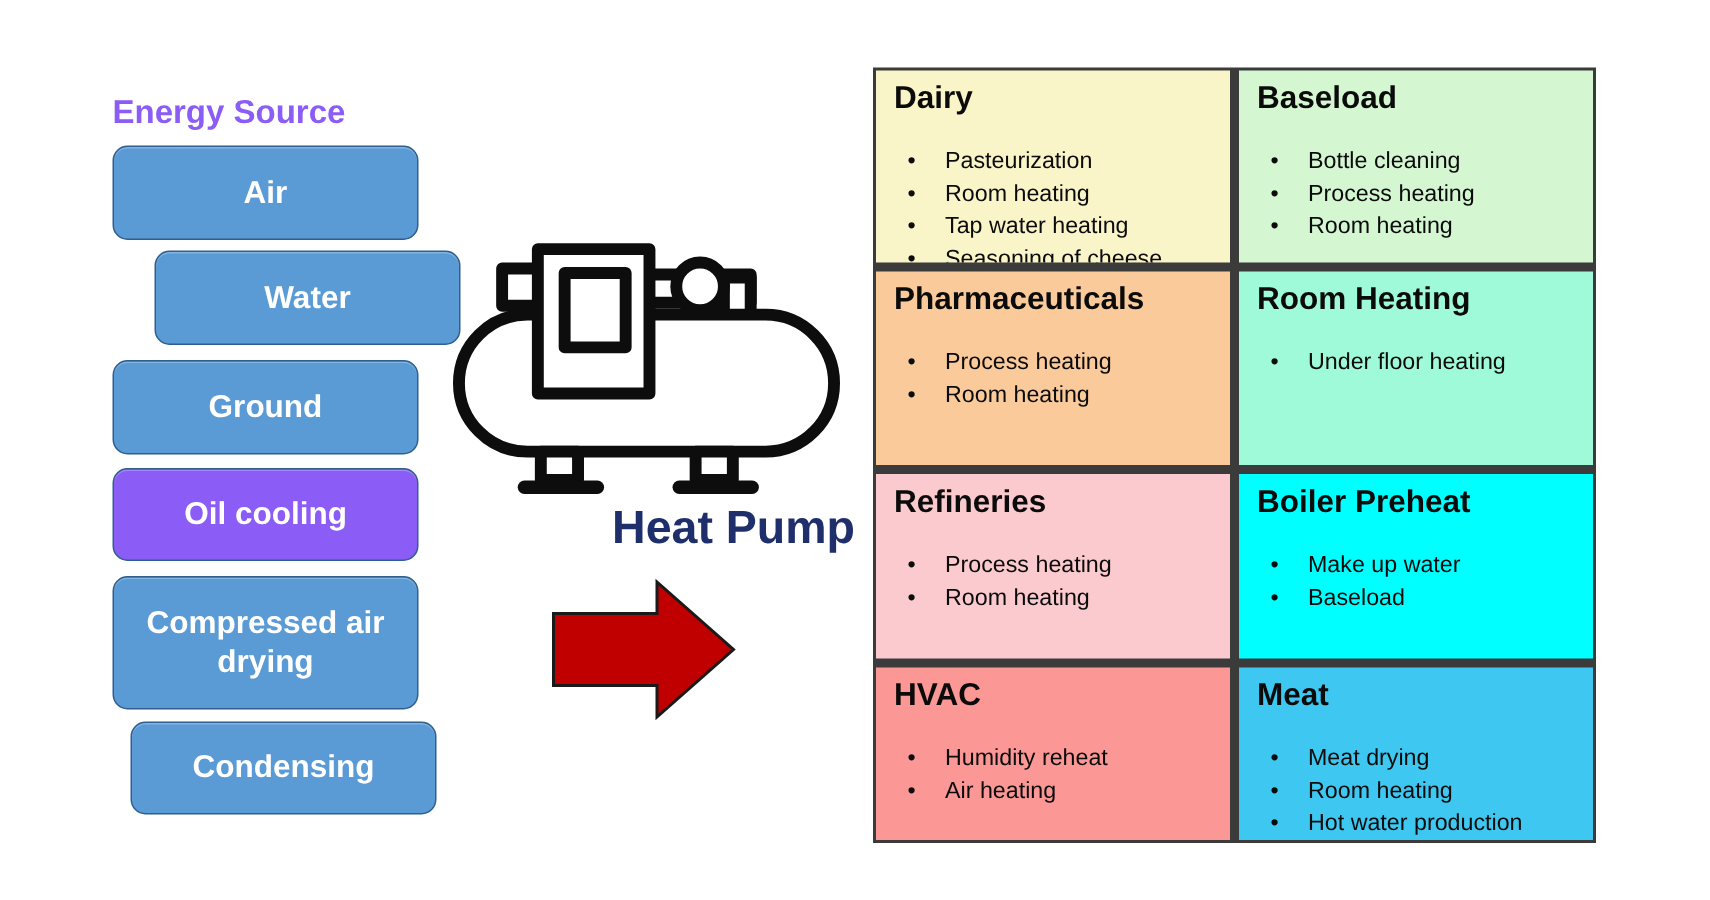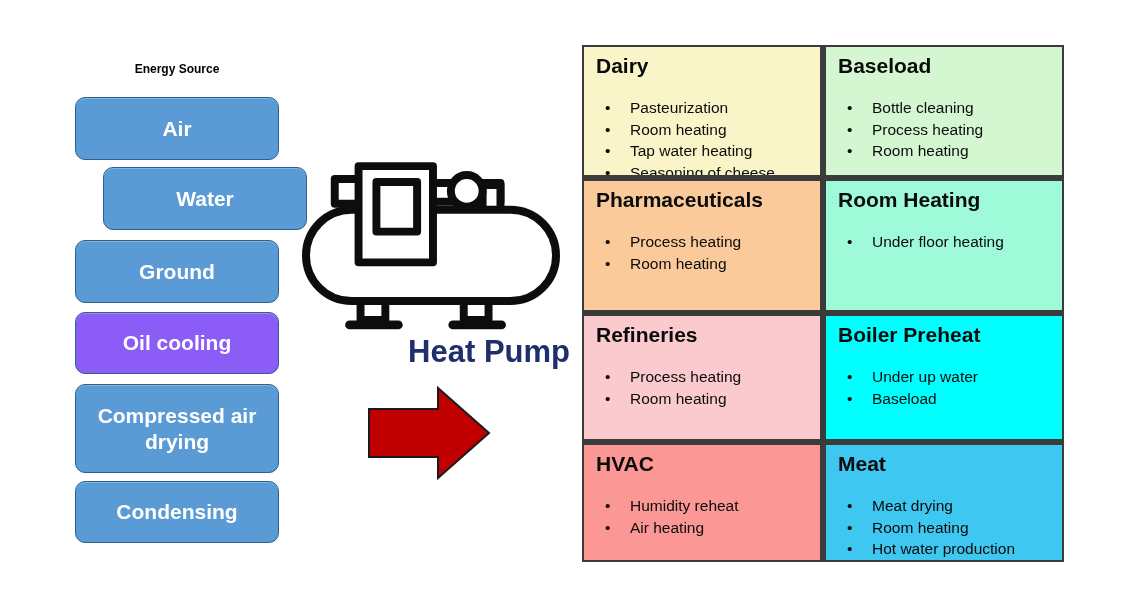--- a/index.html
+++ b/index.html
@@ -2,21 +2,21 @@
 <html><head>
 <meta charset="utf-8">
 <style>
   * { margin:0; padding:0; box-sizing:border-box; }
   html,body { width:1140px; height:600px; background:#ffffff; overflow:hidden;
               font-family:"Liberation Sans", sans-serif; }
   .stage { position:relative; width:1140px; height:600px; background:#ffffff; }
 
   
   .es-title { position:absolute; left:75px; top:62px; width:204px; height:28px;
-              text-align:center; font-size:12px; font-weight:bold; color:#000000; }
+              font-size:22px; font-weight:bold; color:#8b5cf6; }
   .src-btn { position:absolute; left:75px; width:204px;
              border:1.6px solid #2E5F8F; border-radius:10px;
              display:flex; align-items:center; justify-content:center; text-align:center;
              color:#ffffff; font-size:21px; font-weight:bold; line-height:26px;
              box-shadow:inset 0 1px 0 rgba(255,255,255,.25); }
   .b1 { top:97px;  height:63px; }
   .b2 { top:167px; height:63px;margin-left:28px; }
   .b3 { top:240px; height:63px; }
   .b4 { top:312px; height:62px; }
   .b5 { top:384px; height:89px; padding:0 18px; }
@@ -45,21 +45,21 @@
 
 <div class="stage">
 
   <div class="es-title">Energy Source</div>
 
   <div class="src-btn b1" style="background-color: rgb(91, 155, 213);">Air</div>
   <div class="src-btn b2" style="background-color: rgb(91, 155, 213);">Water</div>
   <div class="src-btn b3" style="background-color: rgb(91, 155, 213);">Ground</div>
   <div class="src-btn b4" style="background-color: #8b5cf6;">Oil cooling</div>
   <div class="src-btn b5" style="background-color: rgb(91, 155, 213);">Compressed air drying</div>
-  <div class="src-btn b6" style="background-color: rgb(91, 155, 213);">Condensing</div>
+  <div class="src-btn b6" style="background-color: rgb(91, 155, 213); margin-left: 12px;">Condensing</div>
 
   <svg class="hp-icon" viewBox="0 0 260 175" xmlns="http://www.w3.org/2000/svg">
     <g stroke="#0d0d0d" stroke-width="8" fill="#ffffff" stroke-linejoin="round">
       <rect x="33" y="21" width="30" height="25"></rect>
       <rect x="128" y="25" width="72" height="19"></rect>
       <rect x="182" y="27" width="18" height="32"></rect>
       <circle cx="166" cy="33" r="16"></circle>
       <rect x="4" y="52" width="252" height="92" rx="46"></rect>
       <rect x="57" y="8" width="75" height="97"></rect>
       <rect x="75" y="24" width="41" height="50"></rect>
@@ -118,21 +118,21 @@
       <div class="cell-title">Refineries</div>
       <ul class="bullets">
         <li>Process heating</li>
         <li>Room heating</li>
       </ul>
     </div>
 
     <div class="cell" style="background-color: rgb(0, 255, 255);">
       <div class="cell-title">Boiler Preheat</div>
       <ul class="bullets">
-        <li>Under up water</li>
+        <li>Make up water</li>
         <li>Baseload</li>
       </ul>
     </div>
 
     <div class="cell" style="background-color: rgb(251, 152, 150);">
       <div class="cell-title">HVAC</div>
       <ul class="bullets">
         <li>Humidity reheat</li>
         <li>Air heating</li>
       </ul>

